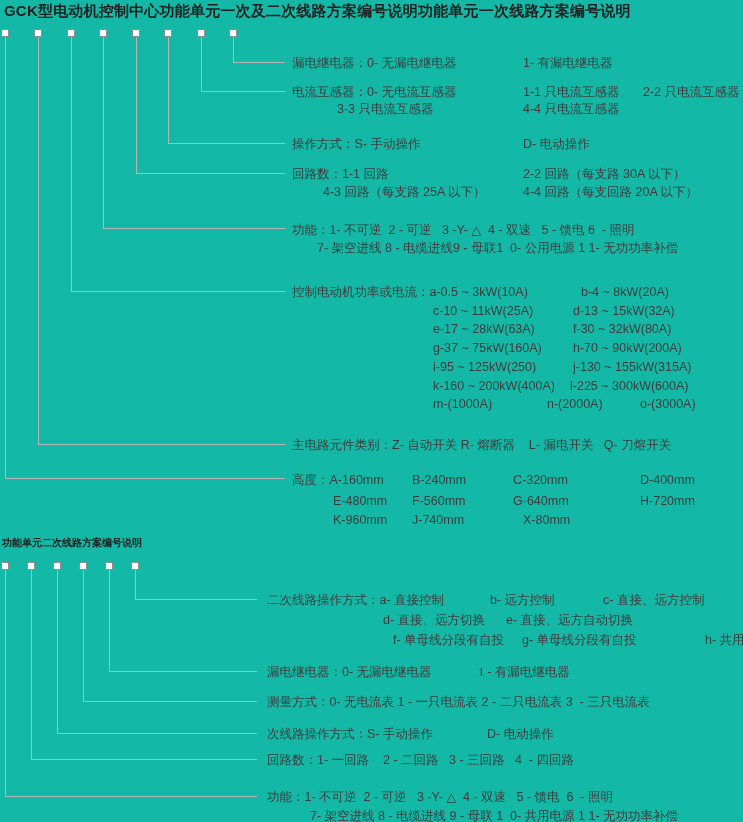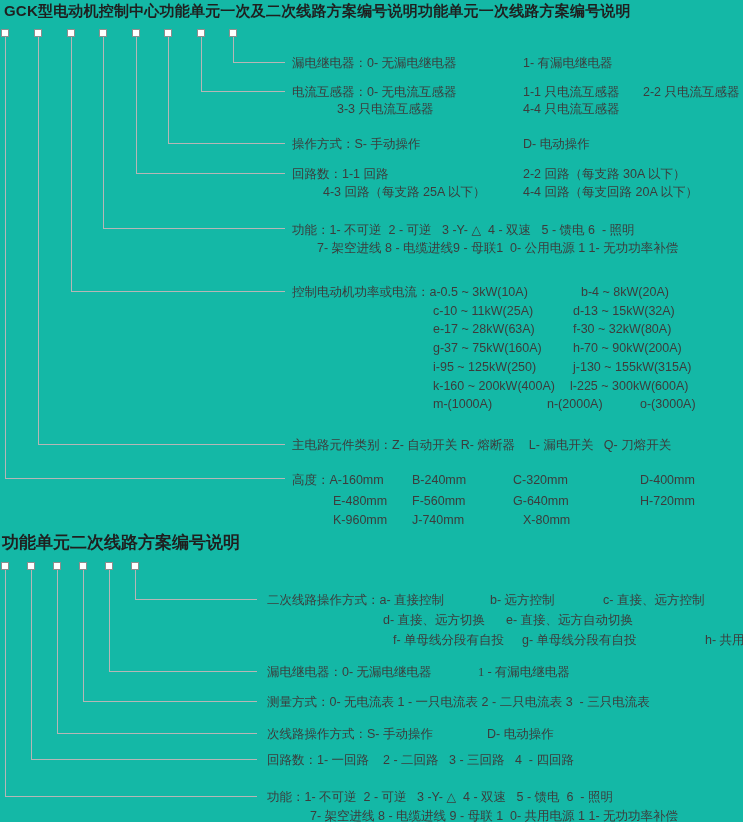--- a/index.html
+++ b/index.html
@@ -1,20 +1,20 @@
 <!DOCTYPE html>
 <html><head>
 <meta charset="utf-8">
 <style>
   html,body{margin:0;padding:0;background:#ffffff;}
   .page{position:relative;width:743px;height:822px;background:#14b8a6;overflow:hidden;
         font-family:"Liberation Sans","DejaVu Sans",sans-serif;color:#3c3c3c;}
   .t{position:absolute;white-space:pre;font-size:12.5px;line-height:15px;color:#3c3c3c;}
   .title{font-weight:bold;font-size:15px;color:#1f1f1f;letter-spacing:.2px;}
-  .subtitle{font-weight:bold;font-size:17px;color:#1f1f1f;}
+  .subtitle{font-weight:bold;font-size:10px;color:#1f1f1f;}
   .sq{position:absolute;box-sizing:border-box;width:8px;height:8px;
       border:1px solid #8e8e8e;background:#fff;}
   .vl{position:absolute;width:1px;background:#b6b6b6;}
   .hl{position:absolute;height:1px;background:#b6b6b6;}
 </style>
 </head>
 <body>
 
 <div class="page">
 

